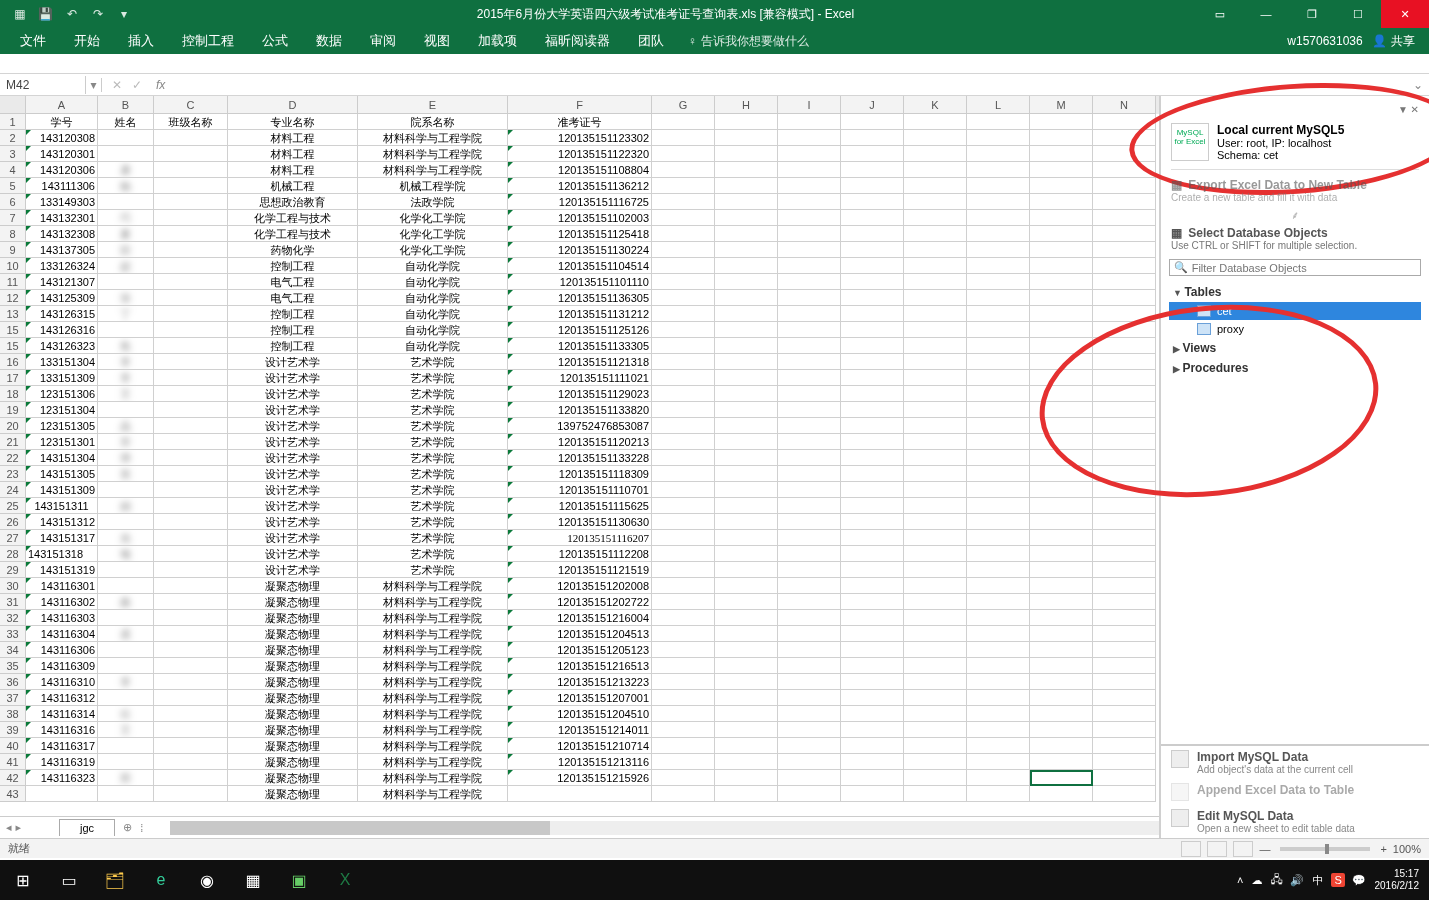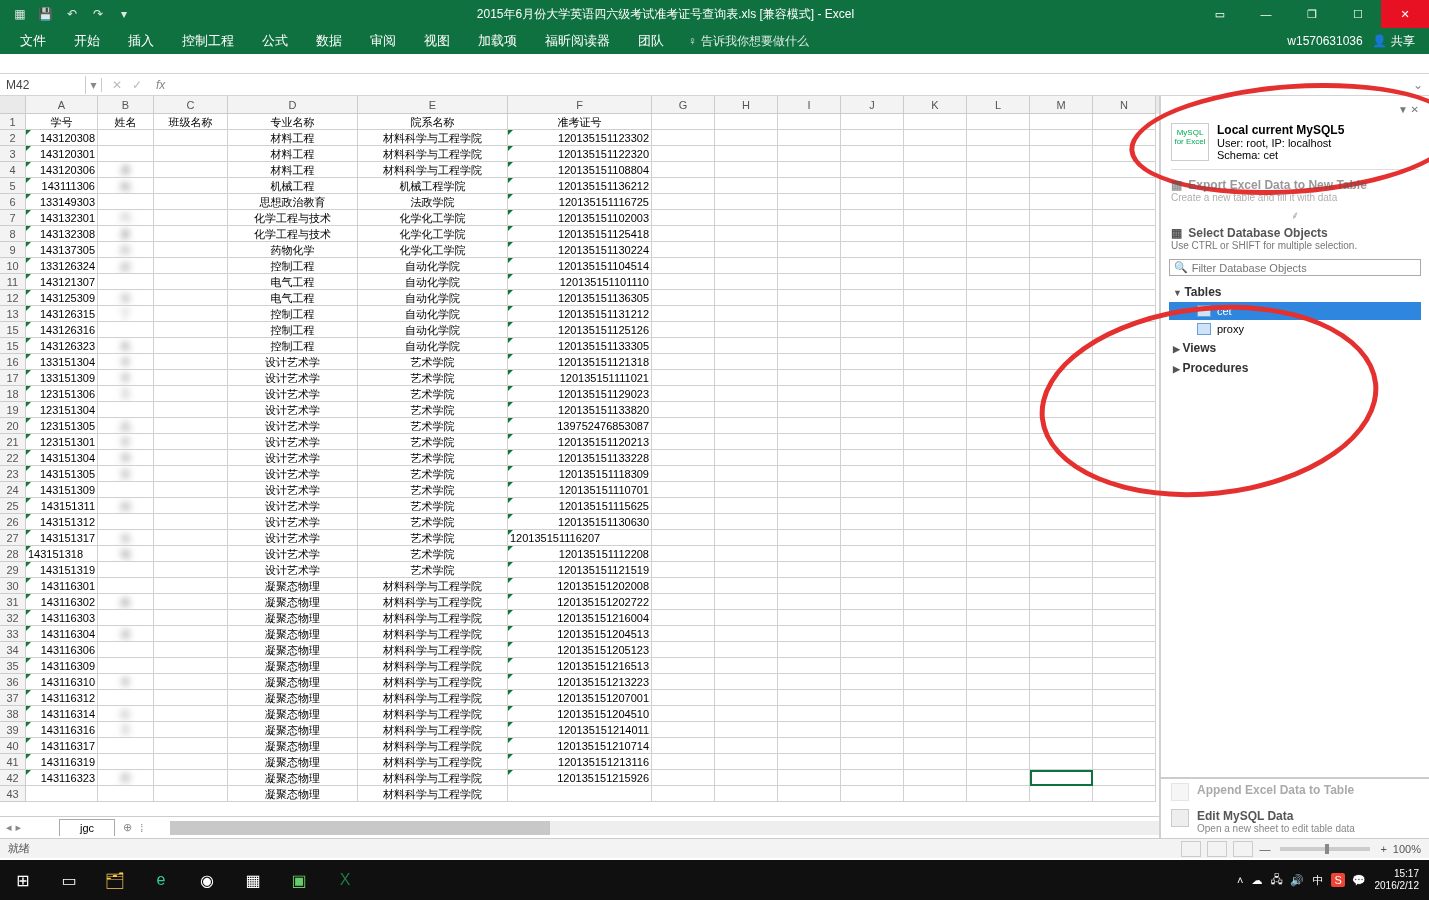--- a/index.html
+++ b/index.html
@@ -576,21 +576,21 @@
           <div class="cell colw-H" style="text-align:center;"></div>
           <div class="cell colw-I" style="text-align:center;"></div>
           <div class="cell colw-J" style="text-align:center;"></div>
           <div class="cell colw-K" style="text-align:center;"></div>
           <div class="cell colw-L" style="text-align:center;"></div>
           <div class="cell colw-M" style="text-align:center;"></div>
           <div class="cell colw-N" style="text-align:center;"></div>
         </div>
         <div class="row">
           <div class="rh">25</div>
-          <div class="cell colw-A numtri" style="text-align:right;">143151311</div>
+          <div class="cell colw-A numtri" style="text-align:center;">143151311</div>
           <div class="cell colw-B blurred" style="text-align:center;">  娟</div>
           <div class="cell colw-C" style="text-align:center;"></div>
           <div class="cell colw-D" style="text-align:center;">设计艺术学</div>
           <div class="cell colw-E" style="text-align:center;">艺术学院</div>
           <div class="cell colw-F numtri" style="text-align:right;">120135151115625</div>
           <div class="cell colw-G" style="text-align:center;"></div>
           <div class="cell colw-H" style="text-align:center;"></div>
           <div class="cell colw-I" style="text-align:center;"></div>
           <div class="cell colw-J" style="text-align:center;"></div>
           <div class="cell colw-K" style="text-align:center;"></div>
@@ -615,21 +615,21 @@
           <div class="cell colw-M" style="text-align:center;"></div>
           <div class="cell colw-N" style="text-align:center;"></div>
         </div>
         <div class="row">
           <div class="rh">27</div>
           <div class="cell colw-A numtri" style="text-align:right;">143151317</div>
           <div class="cell colw-B blurred" style="text-align:center;">  光</div>
           <div class="cell colw-C" style="text-align:center;"></div>
           <div class="cell colw-D" style="text-align:center;">设计艺术学</div>
           <div class="cell colw-E" style="text-align:center;">艺术学院</div>
-          <div class="cell colw-F numtri" style="text-align:left;">120135151116207</div>
+          <div class="cell colw-F numtri" style="text-align:right;font-family:Liberation Serif, serif;">120135151116207</div>
           <div class="cell colw-G" style="text-align:center;"></div>
           <div class="cell colw-H" style="text-align:center;"></div>
           <div class="cell colw-I" style="text-align:center;"></div>
           <div class="cell colw-J" style="text-align:center;"></div>
           <div class="cell colw-K" style="text-align:center;"></div>
           <div class="cell colw-L" style="text-align:center;"></div>
           <div class="cell colw-M" style="text-align:center;"></div>
           <div class="cell colw-N" style="text-align:center;"></div>
         </div>
         <div class="row">
@@ -962,20 +962,27 @@
           <span>cet</span>
         </div>
       <div class="item">
           <span class="tblicon"></span>
           <span>proxy</span>
         </div>
       <div class="grp collapsed">Views</div>
       <div class="grp collapsed">Procedures</div>
     </div>
     <div class="footer-actions">
+      <div class="act">
+        <div class="ic"></div>
+        <div>
+            <div class="tt">Import MySQL Data</div>
+            <div class="dd">Add object's data at the current cell</div>
+          </div>
+      </div>
       <div class="act" style="opacity:.5">
         <div class="ic"></div>
         <div>
             <div class="tt">Append Excel Data to Table</div>
             <div class="dd"> </div>
           </div>
       </div>
       <div class="act">
         <div class="ic"></div>
         <div>

